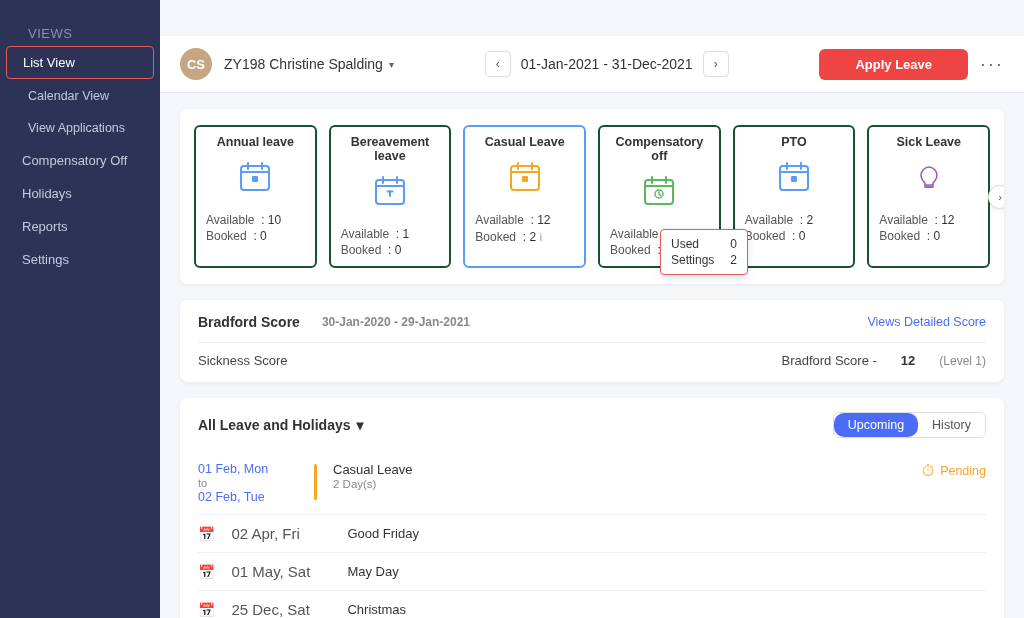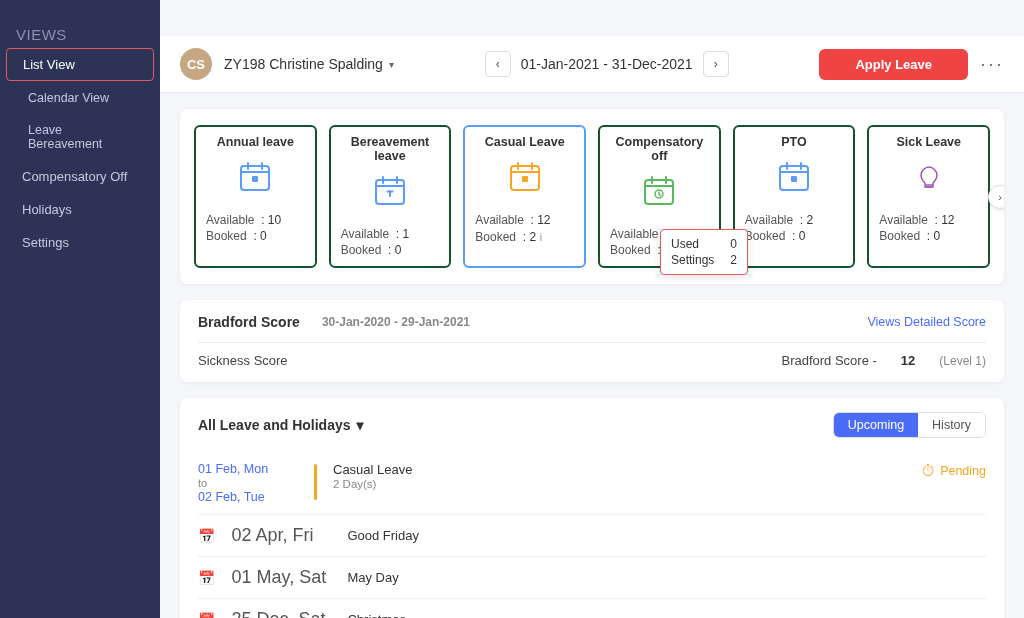--- a/index.html
+++ b/index.html
@@ -9,23 +9,23 @@
     .sidebar {
       width: 160px;
       min-width: 160px;
       background: #2c3356;
       color: #fff;
       display: flex;
       flex-direction: column;
       padding-top: 12px;
     }
     .sidebar-section-label {
-      font-size: 15px;
+      font-size: 13px;
       color: #8a90b0;
-      padding: 14px 16px 4px;
+      padding: 14px 28px 4px;
       text-transform: uppercase;
       letter-spacing: 0.5px;
     }
     .sidebar-item {
       padding: 8px 16px;
       font-size: 13px;
       color: #c5c9df;
       cursor: pointer;
       border-radius: 4px;
       margin: 1px 6px;
@@ -304,20 +304,21 @@
       padding: 5px 14px;
       font-size: 12.5px;
       cursor: pointer;
       color: #555;
       background: #fff;
       border: none;
     }
     .toggle-tab.active {
       background: #4a6cf7;
       color: #fff;
+      border-radius: 10px;
     }
 
     .leave-entry {
       display: flex;
       align-items: flex-start;
       padding: 10px 0;
       border-bottom: 1px solid #f0f1f5;
       gap: 16px;
     }
     .leave-entry-date {
@@ -367,21 +368,21 @@
       padding: 10px 0;
       border-bottom: 1px solid #f0f1f5;
       gap: 16px;
     }
     .holiday-icon {
       color: #8a90b0;
       font-size: 14px;
     }
     .holiday-date {
       min-width: 100px;
-      font-size: 18px;
+      font-size: 15px;
       color: #555;
     }
     .holiday-name {
       font-size: 13px;
       color: #333;
     }
 
     
     .icon-annual { color: #5b9cf6; }
     .icon-bereavement { color: #5b9cf6; }
@@ -390,23 +391,24 @@
     .icon-pto { color: #5b9cf6; }
     .icon-sick { color: #9b59b6; }
   </style>
 </head>
 <body>
 
 <div class="sidebar">
   <div class="sidebar-section-label">Views</div>
   <div class="sidebar-item active">List View</div>
   <div class="sidebar-item sub">Calendar View</div>
-  <div class="sidebar-item sub">Leave Bereavement</div>
+  <div class="sidebar-item sub">View Applications</div>
   <div class="sidebar-item">Compensatory Off</div>
   <div class="sidebar-item">Holidays</div>
+  <div class="sidebar-item">Reports</div>
   <div class="sidebar-item">Settings</div>
 </div>
 
 <div class="main">
 
   <div class="header">
     <div class="avatar">CS</div>
     <div style="display:flex;align-items:center;gap:4px;cursor:pointer;">
       <span class="user-name">ZY198</span>
       <span class="user-name">Christine Spalding</span>

